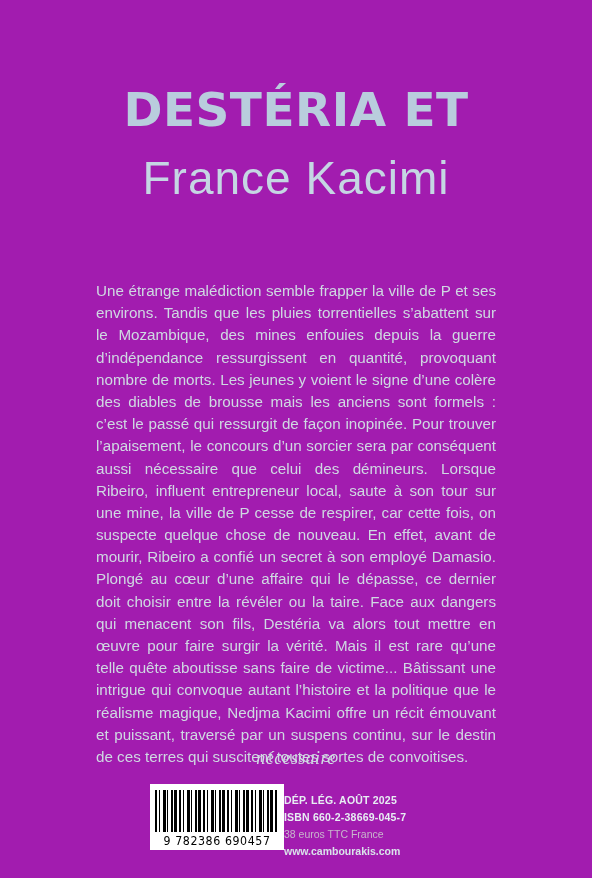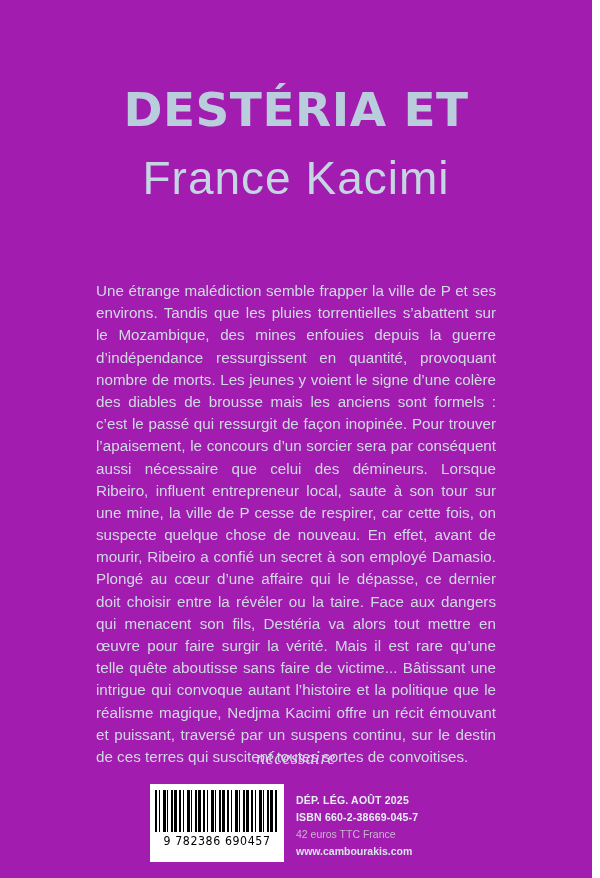--- a/index.html
+++ b/index.html
@@ -74,21 +74,21 @@
   .footer {
     position: absolute;
     left: 150px;
     top: 784px;
     display: flex;
     align-items: flex-start;
   }
   .barcode-box {
     width: 134px;
     background: #ffffff;
-    padding: 6px 5px 14px 5px;
+    padding: 6px 5px 2px 5px;
     box-sizing: border-box;
   }
   .barcode-bars {
     height: 42px;
     width: 100%;
     background-image:
       repeating-linear-gradient(to right,
         #000 0px, #000 2px, #fff 2px, #fff 4px,
         #000 4px, #000 5px, #fff 5px, #fff 8px,
         #000 8px, #000 11px, #fff 11px, #fff 12px,
@@ -100,21 +100,20 @@
     font-family: "DejaVu Sans", sans-serif;
     font-size: 11.5px;
     letter-spacing: 0.6px;
     color: #000;
     text-align: center;
     margin-top: 2px;
     white-space: nowrap;
     transform: scaleX(0.96);
   }
   .imprint {
-    margin-left: 12px;
     padding-top: 8px;
     color: #e7eef3;
     font-size: 10.5px;
     line-height: 1.62;
     font-family: "Liberation Sans", sans-serif;
   }
   .imprint .strong {
     font-weight: bold;
     letter-spacing: 0.2px;
   }
@@ -147,18 +146,18 @@
   <div class="collection">nécessaire</div>
 
   <div class="footer">
     <div class="barcode-box">
       <div class="barcode-bars"></div>
       <div class="barcode-digits">9 782386 690457</div>
     </div>
     <div class="imprint">
       <div class="strong">DÉP. LÉG. AOÛT 2025</div>
       <div class="isbn">ISBN 660-2-38669-045-7</div>
-      <div class="price">42 euros TTC France</div>
+      <div class="price">38 euros TTC France</div>
       <div class="site">www.cambourakis.com</div>
     </div>
   </div>
 
 </div>
 
 </body></html>

